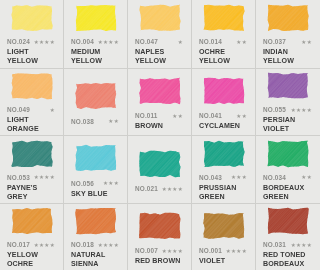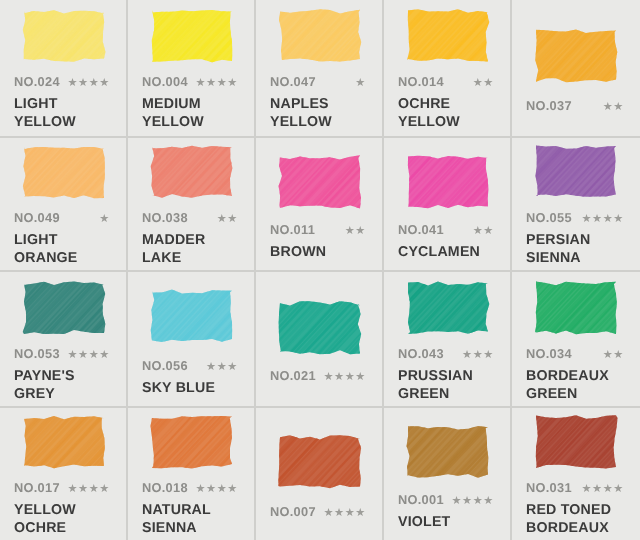--- a/index.html
+++ b/index.html
@@ -428,20 +428,21 @@
               <line x1="68.75872427983542" y1="-1.1673593964334705" x2="40.83808641975311" y2="28.832640603566528" stroke="#f2a927" stroke-width="1.36" stroke-opacity="0.33" stroke-linecap="round"></line>
               <line x1="70.45068587105627" y1="-1.132599451303155" x2="42.32602880658438" y2="28.867400548696846" stroke="#f2a927" stroke-width="1.42" stroke-opacity="0.51" stroke-linecap="round"></line>
             </g>
           </svg>
         </div>
       </div>
       <div class="meta">
         <span class="code">NO.037</span>
         <span class="stars">★★</span>
       </div>
+      <div class="name">INDIAN YELLOW</div>
     </div>
     <div class="cell">
       <div class="swatch-wrap">
         <div class="swatch">
           <svg width="44" height="28" viewBox="0 0 44 28">
             <defs>
               <clipPath id="clip8">
                 <path d="M 2,1.595048868312757 L 2,2.6042086762688617 L 7,1.6098045267489711 L 12,1.4568098422496571 L 17,1.8532493141289437 L 22,1.9367772633744855 L 27,2.2302331961591224 L 32,1.4638640260631002 L 37,1.464212962962963 L 42,2.509675068587106 L 41.20661865569273,2 L 42.33747427983539,7 L 42.42563443072702,12 L 42.403197873799726,17 L 41.720781893004116,22 L 42,26.946718964334703 L 37,27.16818072702332 L 32,25.58403549382716 L 27,27.049221536351165 L 22,25.744603052126198 L 17,26.688081275720165 L 12,26.17903892318244 L 7,25.976117969821672 L 2,26.208330761316873 L 2.6368141289437586,26 L 1.430855624142661,21 L 2.8108024691358025,16 L 1.6964077503429356,11 L 2.711128257887517,6 Z"></path>
               </clipPath>
             </defs>
@@ -565,21 +566,20 @@
               <line x1="68.68054869684502" y1="-0.2784567901234568" x2="40.720823045267515" y2="29.721543209876543" stroke="#ed7d6b" stroke-width="0.81" stroke-opacity="0.58" stroke-linecap="round"></line>
               <line x1="70.68526748971195" y1="-1.6889643347050756" x2="42.67790123456792" y2="28.311035665294924" stroke="#ed7d6b" stroke-width="1.24" stroke-opacity="0.36" stroke-linecap="round"></line>
             </g>
           </svg>
         </div>
       </div>
       <div class="meta">
         <span class="code">NO.038</span>
         <span class="stars">★★</span>
       </div>
-      <div class="name">MADDER LAKE</div>
     </div>
     <div class="cell">
       <div class="swatch-wrap">
         <div class="swatch">
           <svg width="44" height="28" viewBox="0 0 44 28">
             <defs>
               <clipPath id="clip10">
                 <path d="M 2,1.1027777777777779 L 2,1.7045361796982168 L 7,2.555913923182442 L 12,1.220306069958848 L 17,2.1316632373113857 L 22,2.0646767832647464 L 27,1.6236676954732512 L 32,2.798142146776406 L 37,1.385013717421125 L 42,0.6774922839506172 L 41.144873113854594,2 L 42.04218964334705,7 L 41.983230452674896,12 L 41.60379801097393,17 L 42.502657750342934,22 L 42,27.196802983539094 L 37,25.599643347050755 L 32,27.017864368998627 L 27,26.69158950617284 L 22,25.809090363511658 L 17,25.884564471879287 L 12,26.069246399176954 L 7,25.59585219478738 L 2,26.956357167352536 L 1.7335390946502058,26 L 2.069761659807956,21 L 1.2758401920438958,16 L 3.0122685185185185,11 L 1.5321330589849107,6 Z"></path>
               </clipPath>
             </defs>
@@ -772,21 +772,21 @@
               <line x1="69.36328532235942" y1="-0.5451028806584363" x2="41.744927983539114" y2="29.454897119341563" stroke="#8e58a8" stroke-width="0.77" stroke-opacity="0.29" stroke-linecap="round"></line>
               <line x1="71.03713991769548" y1="-0.923511659807956" x2="43.205709876543224" y2="29.076488340192043" stroke="#8e58a8" stroke-width="0.98" stroke-opacity="0.37" stroke-linecap="round"></line>
             </g>
           </svg>
         </div>
       </div>
       <div class="meta">
         <span class="code">NO.055</span>
         <span class="stars">★★★★</span>
       </div>
-      <div class="name">PERSIAN SIENNA</div>
+      <div class="name">PERSIAN VIOLET</div>
     </div>
     <div class="cell">
       <div class="swatch-wrap">
         <div class="swatch">
           <svg width="44" height="28" viewBox="0 0 44 28">
             <defs>
               <clipPath id="clip13">
                 <path d="M 2,1.8643711419753086 L 2,2.5550274348422497 L 7,1.7750780178326475 L 12,0.8655504115226338 L 17,2.549284122085048 L 22,1.1565260631001373 L 27,0.7138194444444445 L 32,1.4995593278463648 L 37,1.2662148491083676 L 42,2.329218106995885 L 41.05225480109739,2 L 42.59926268861454,7 L 41.319624485596705,12 L 41.40469821673525,17 L 42.67547153635116,22 L 42,26.47192901234568 L 37,26.546837277091907 L 32,25.86860768175583 L 27,25.05514146090535 L 22,27.00582133058985 L 17,26.87928926611797 L 12,27.004557613168725 L 7,26.125453532235937 L 2,26.978396776406036 L 1.3786265432098765,26 L 3.0281207133058983,21 L 2.9733967764060356,16 L 1.986059670781893,11 L 2.7636402606310013,6 Z"></path>
               </clipPath>
             </defs>
@@ -1323,20 +1323,21 @@
               <line x1="69.05058299039783" y1="-1.7894924554183813" x2="41.27587448559673" y2="28.210507544581617" stroke="#c1512c" stroke-width="0.93" stroke-opacity="0.40" stroke-linecap="round"></line>
               <line x1="70.37546639231826" y1="-1.548971193415638" x2="42.21319958847738" y2="28.45102880658436" stroke="#c1512c" stroke-width="1.08" stroke-opacity="0.25" stroke-linecap="round"></line>
             </g>
           </svg>
         </div>
       </div>
       <div class="meta">
         <span class="code">NO.007</span>
         <span class="stars">★★★★</span>
       </div>
+      <div class="name">RED BROWN</div>
     </div>
     <div class="cell">
       <div class="swatch-wrap">
         <div class="swatch">
           <svg width="44" height="28" viewBox="0 0 44 28">
             <defs>
               <clipPath id="clip21">
                 <path d="M 2,1.395286779835391 L 2,1.156337448559671 L 7,1.1595156035665295 L 12,2.1195353223593965 L 17,1.462939814814815 L 22,1.66812414266118 L 27,2.6875574417009602 L 32,2.4366718106995884 L 37,0.9494178669410152 L 42,1.6004869684499314 L 40.805272633744856,2 L 41.41812414266118,7 L 41.5500085733882,12 L 42.20709876543209,17 L 41.80297496570645,22 L 42,25.272265089163238 L 37,26.872687757201646 L 32,25.0039231824417 L 27,25.824613340192045 L 22,25.063770576131688 L 17,25.865222050754458 L 12,26.565387517146775 L 7,26.804390432098764 L 2,25.570502400548698 L 1.7655264060356652,26 L 1.5837448559670781,21 L 2.833547668038409,16 L 1.249502743484225,11 L 2.047659465020576,6 Z"></path>
               </clipPath>
             </defs>

